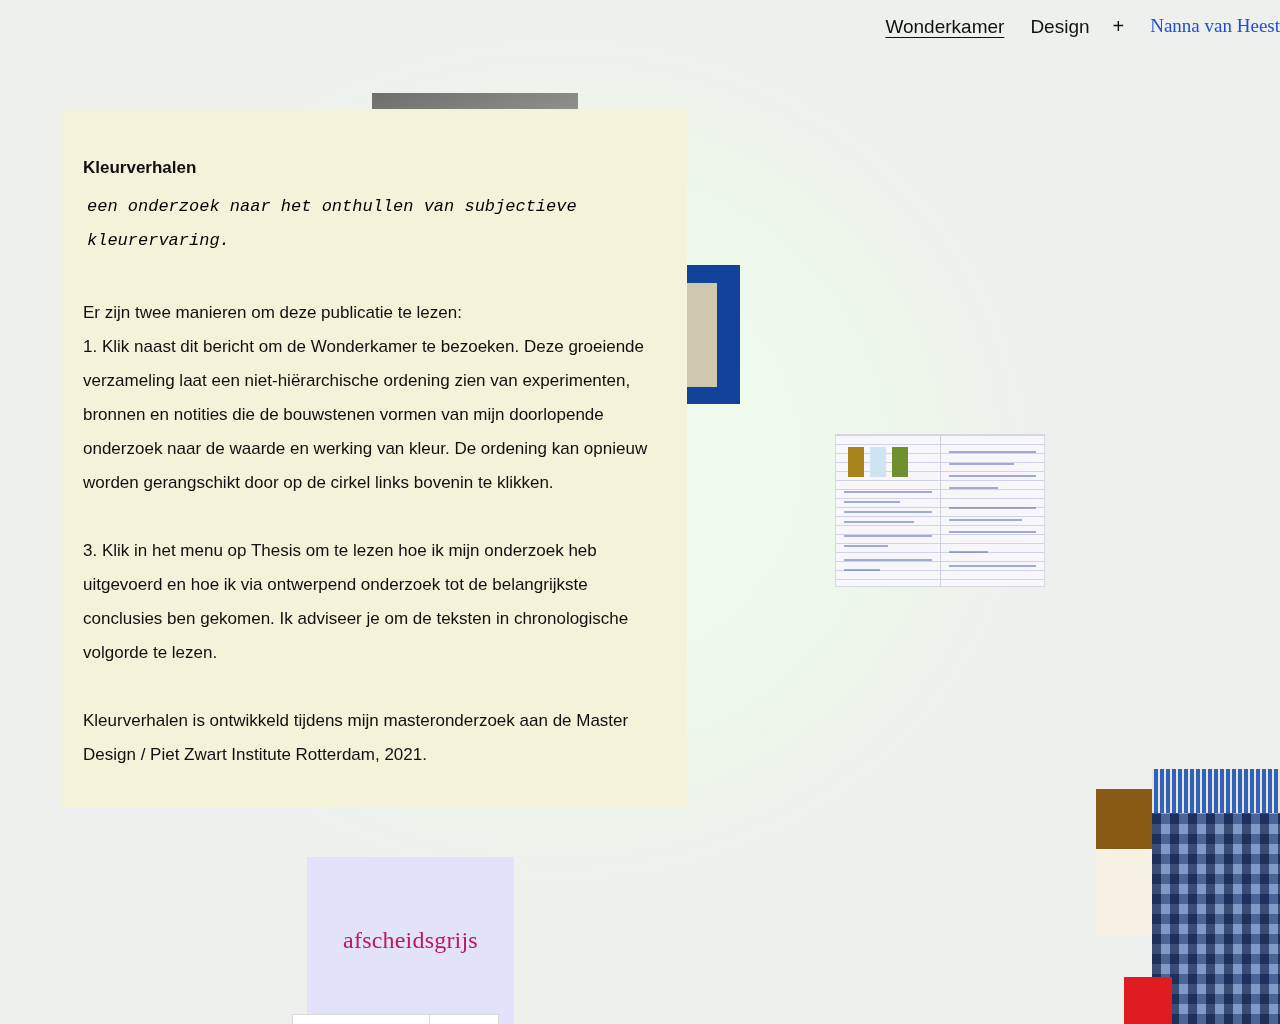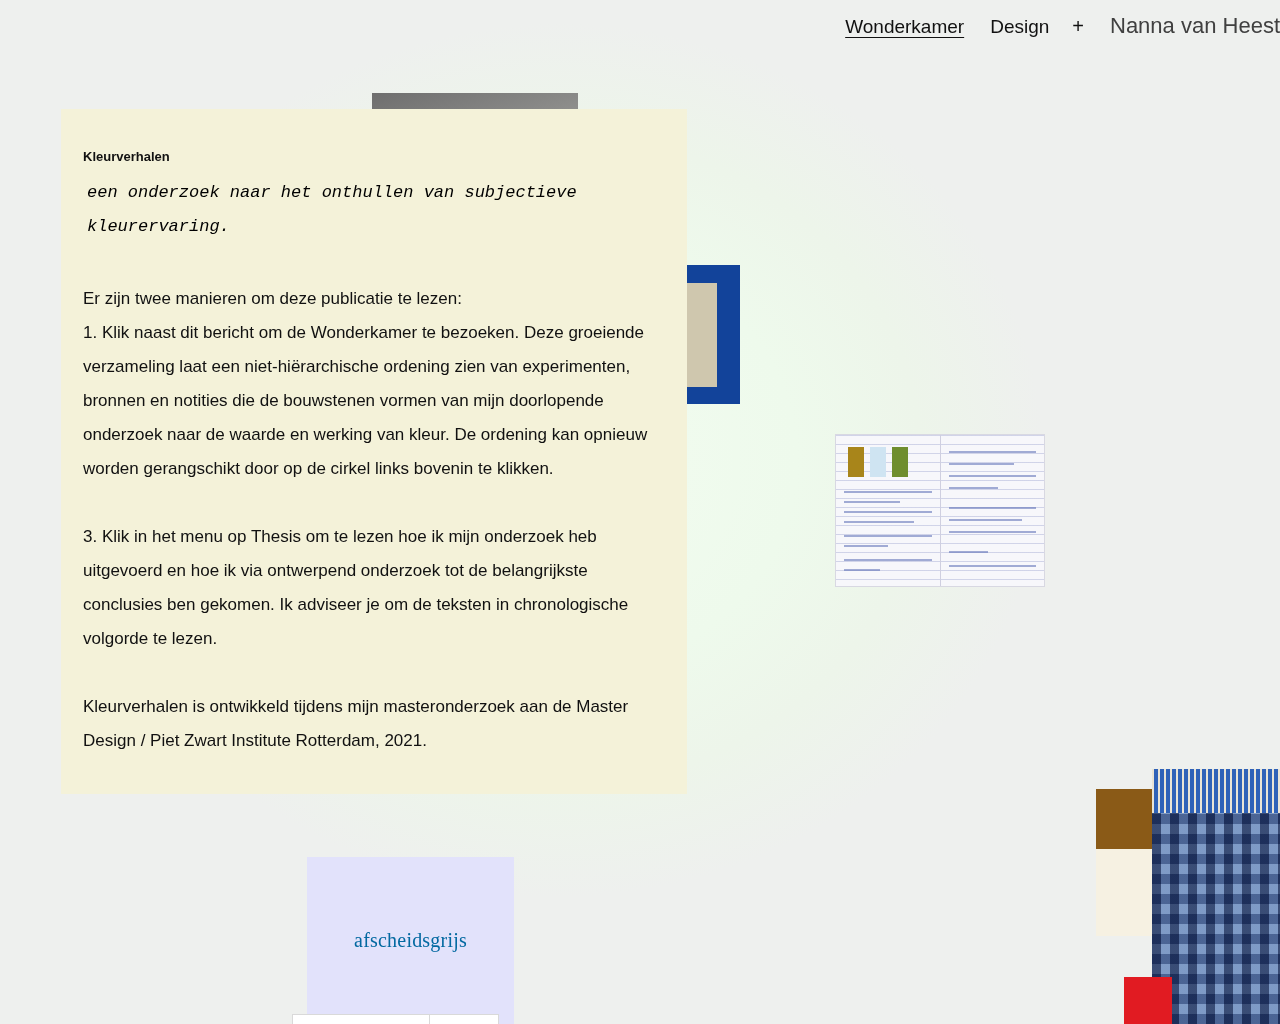--- a/index.html
+++ b/index.html
@@ -56,23 +56,24 @@
     text-decoration: underline;
     text-underline-offset: 4px;
   }
   nav.topnav .nav-plus {
     padding: 0 10px;
     font-size: 20px;
     color: #111;
   }
   nav.topnav .nav-author {
     padding-left: 16px;
-    font-size: 22px;
-    color: #404040;
+    font-size: 19px;
+    color: #1d4ed8;
     white-space: nowrap;
+    font-family: Liberation Serif, serif;
   }
 
   
   .item { position: absolute; }
 
   
   #item-grey-photo {
     left: 372px;
     top: 93px;
     width: 206px;
@@ -199,22 +200,22 @@
     top: 857px;
     width: 207px;
     height: 167px;
     background: #e2e2fb;
     display: flex;
     align-items: center;
     justify-content: center;
   }
   #item-afscheidsgrijs .word {
     font-family: "Liberation Serif", serif;
-    font-size: 20px;
-    color: #0369a1;
+    font-size: 24px;
+    color: #be185d;
     letter-spacing: .2px;
   }
 
   
   #item-white-strip {
     left: 292px;
     top: 1014px;
     width: 205px;
     height: 10px;
     background: #ffffff;
@@ -235,24 +236,24 @@
     position: absolute;
     left: 61px;
     top: 109px;
     width: 626px;
     padding: 32px 36px 36px 22px;
     box-sizing: border-box;
     background: #f4f2d9;
     z-index: 30;
   }
   #intro-note .note-title {
-    font-size: 13px;
+    font-size: 17px;
     font-weight: bold;
     color: #111;
-    margin: 8px 0 12px 0;
+    margin: 17px 0 12px 0;
     padding-left: 0;
   }
   #intro-note .note-sub {
     font-size: 17px;
     font-style: italic;
     color: #000000;
     margin: 4px;
     font-family: Liberation Mono, monospace;
   }
   #intro-note p {

